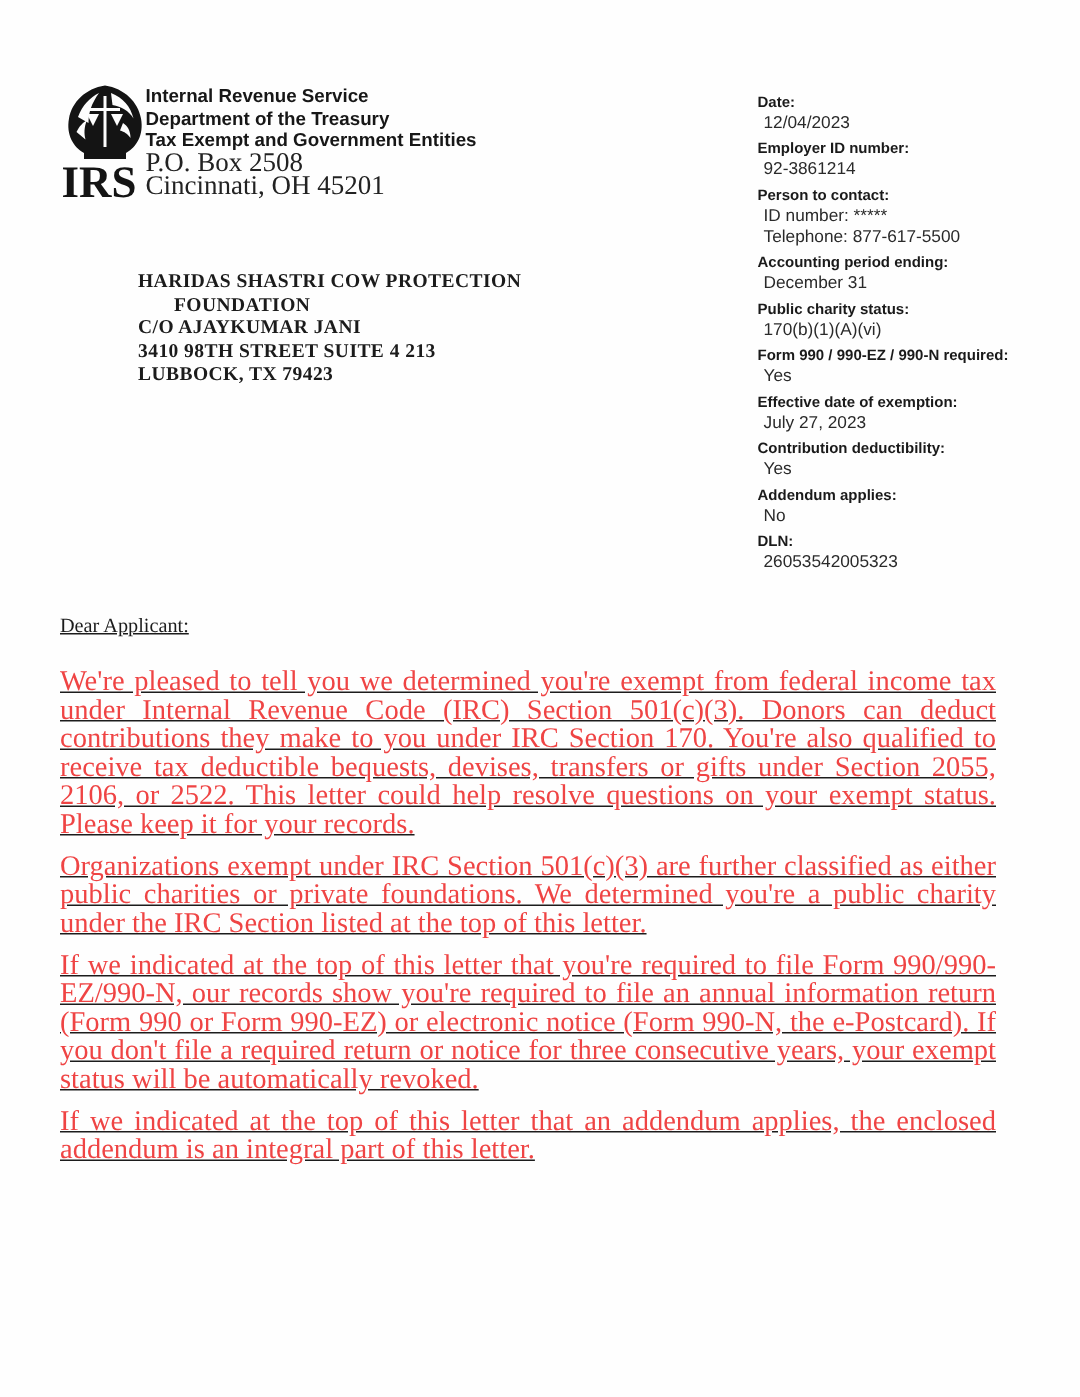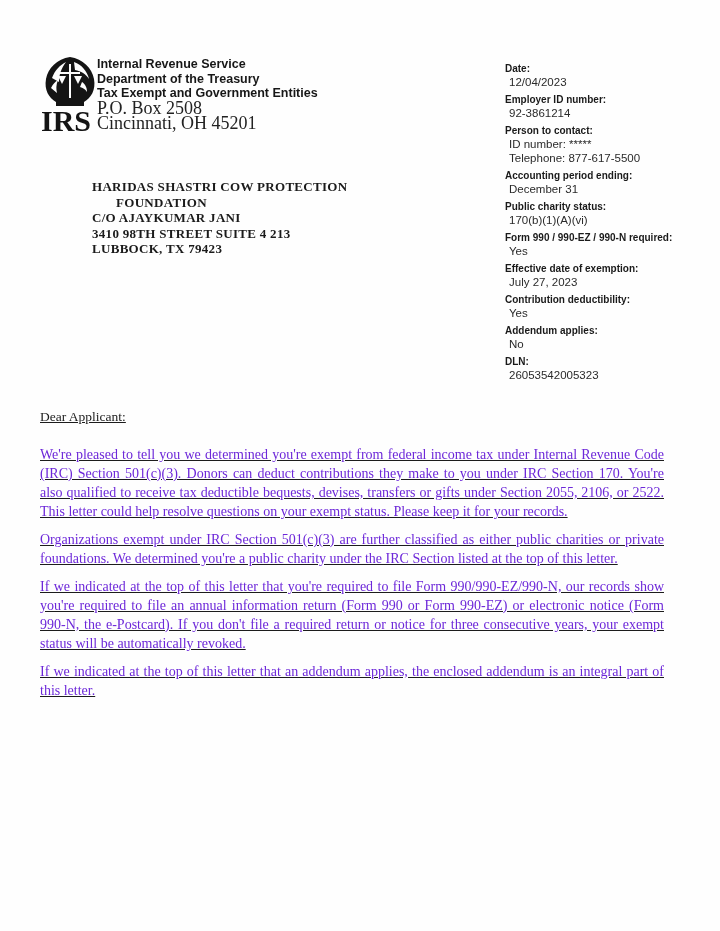--- a/index.html
+++ b/index.html
@@ -40,22 +40,22 @@
   .recipient-line {
     font-size:13px; line-height:15.5px; font-weight:bold;
     letter-spacing:0.3px; color:#1b1b1b;
   }
   .recipient-line.indent { padding-left:24px; }
 
   
   .body-block { position:absolute; left:40px; top:407px; width:624px;text-decoration:underline; }
   .salutation { font-size:13.5px; line-height:19px; margin-bottom:19px; }
   .para {
-    font-size:14px; line-height:19px; text-align:justify;
-    margin:0 0 9px 0; color:#6d28d9;
+    font-size:19px; line-height:19px; text-align:justify;
+    margin:0 0 9px 0; color:#ef4444;
   }
 
   
   .footer { position:absolute; left:546px; top:868px; }
   .letter-ref {
     font-family:"Liberation Sans", sans-serif;
     font-weight:bold; font-size:11.5px; line-height:14px; color:#171717;
   }
   .catalog {
     font-family:"Liberation Sans", sans-serif;

